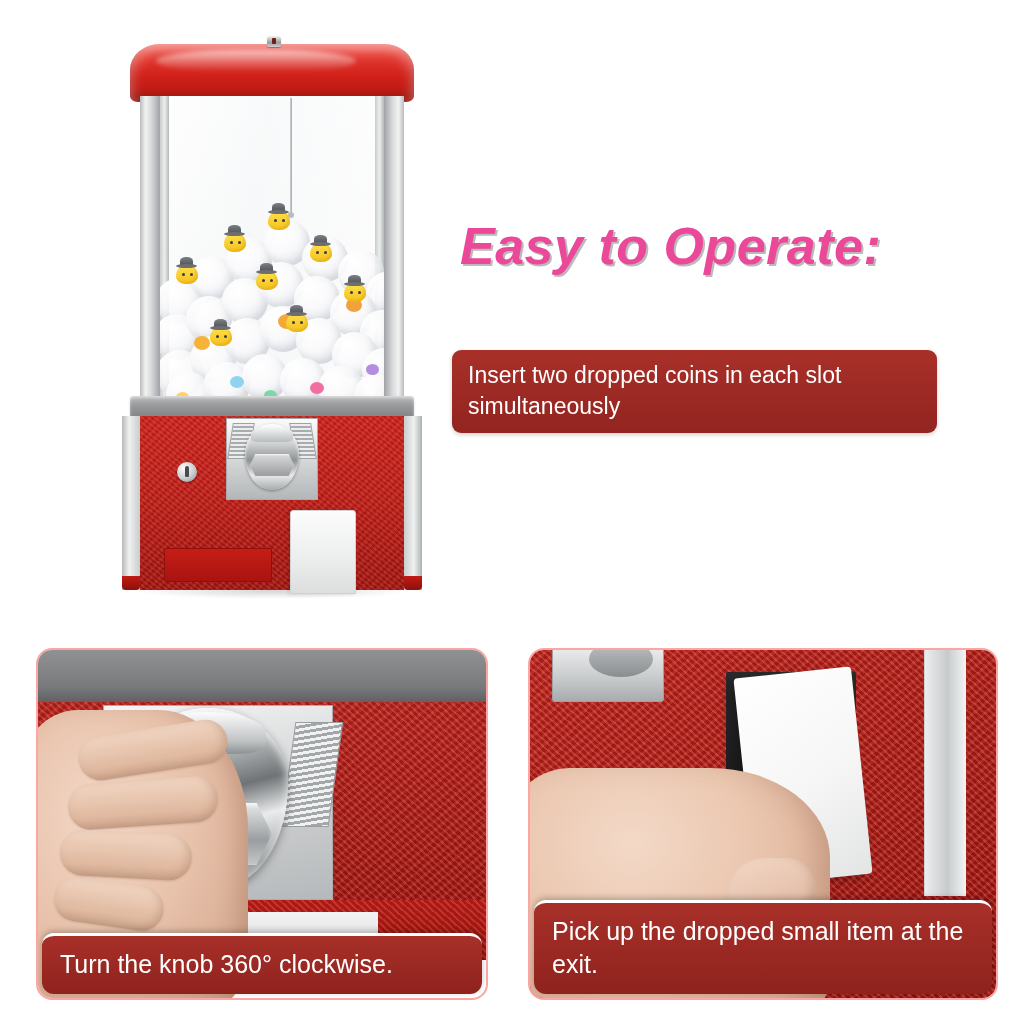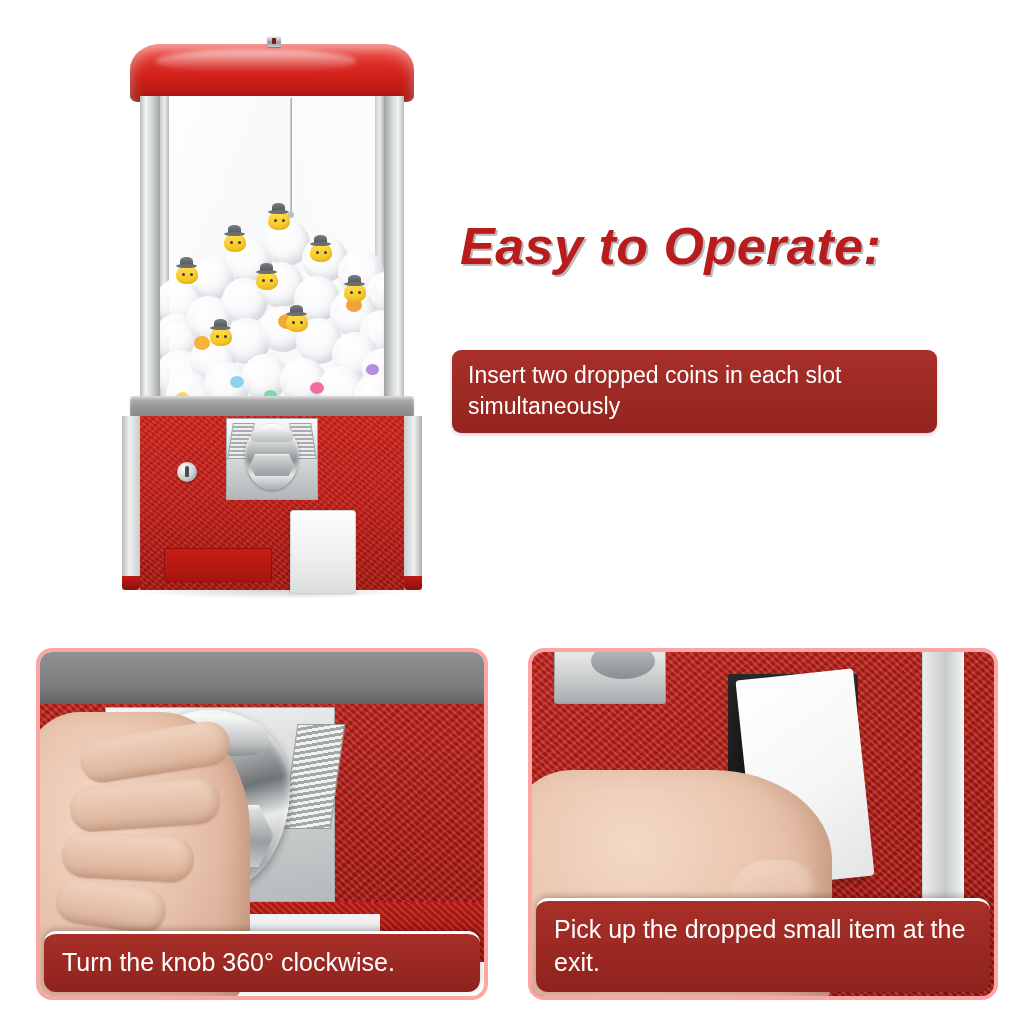--- a/index.html
+++ b/index.html
@@ -194,21 +194,21 @@
     position:absolute; left:452px; top:350px; width:485px;
     padding:10px 16px 12px 16px;
     border-radius:9px;
     color:#fff; font-size:23px; line-height:1.33;
     box-shadow: 0 2px 4px rgba(0,0,0,.18);
   }
 
   
   .panel{
     position:absolute; top:648px; height:352px;
-    border:4px solid #fca5a5; border-radius:16px;
+    border:2px solid #fca5a5; border-radius:16px;
     background:#fff; overflow:hidden;
   }
   .panel.left{ left:36px; width:452px;text-decoration:underline; }
   .panel.right{ left:528px; width:470px; }
   .panel-photo{ position:absolute; inset:0; overflow:hidden; }
 
   .cap-bar{
     position:absolute; left:4px; right:4px; bottom:4px;
     border-radius:12px; color:#fff;
     padding:12px 18px 14px 18px;
@@ -450,21 +450,21 @@
         <div class="knob">
           <div class="knob-cap"></div>
           <div class="knob-face"></div>
         </div>
       </div>
 
       <div class="vm-exit"></div>
       <div class="vm-plate"></div>
     </div>
 
-    <div class="headline" style="color:#b91c1c">Easy to Operate:</div>
+    <div class="headline" style="color:#ec4899">Easy to Operate:</div>
 
     <div class="caption-top" style="background:linear-gradient(180deg,#a83029,#93241f)">Insert two dropped coins in each slot simultaneously</div>
   </div>
 
   <div class="panel left">
     <div class="panel-photo">
       <div class="lp-gray"></div>
       <div class="lp-red"></div>
       <div class="lp-silverplate"></div>
       <div class="lp-ribs"></div>

